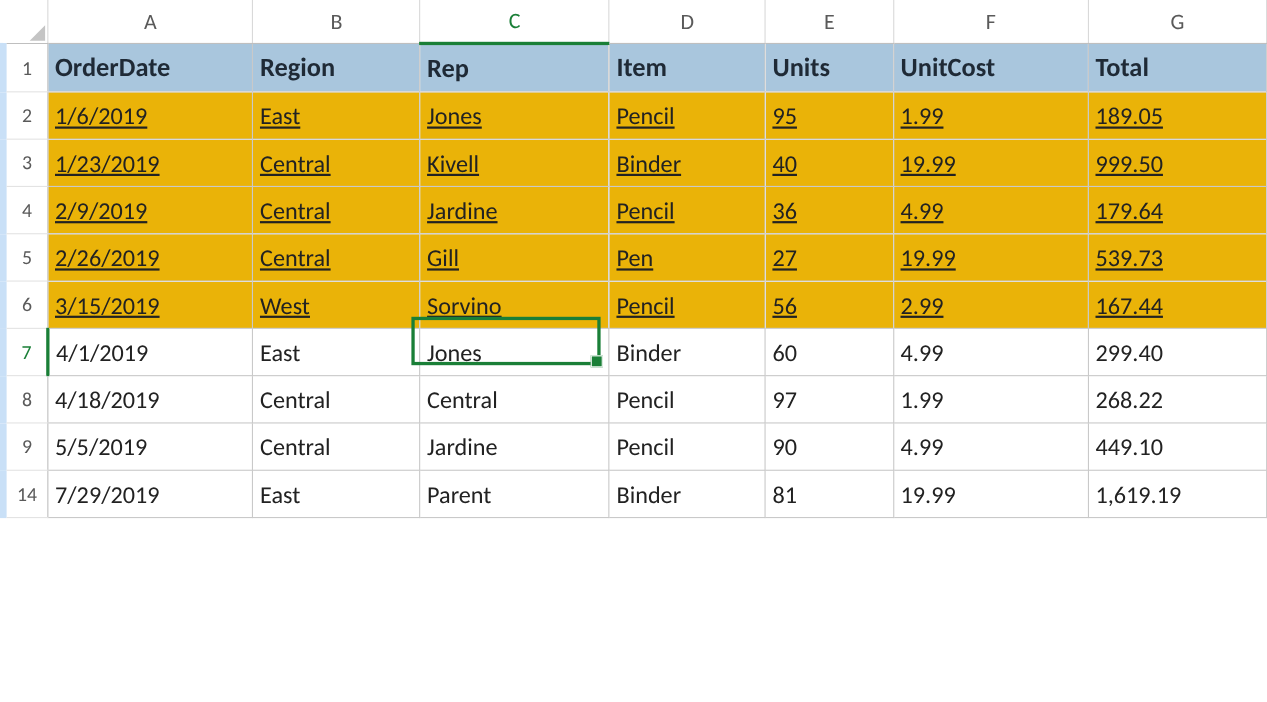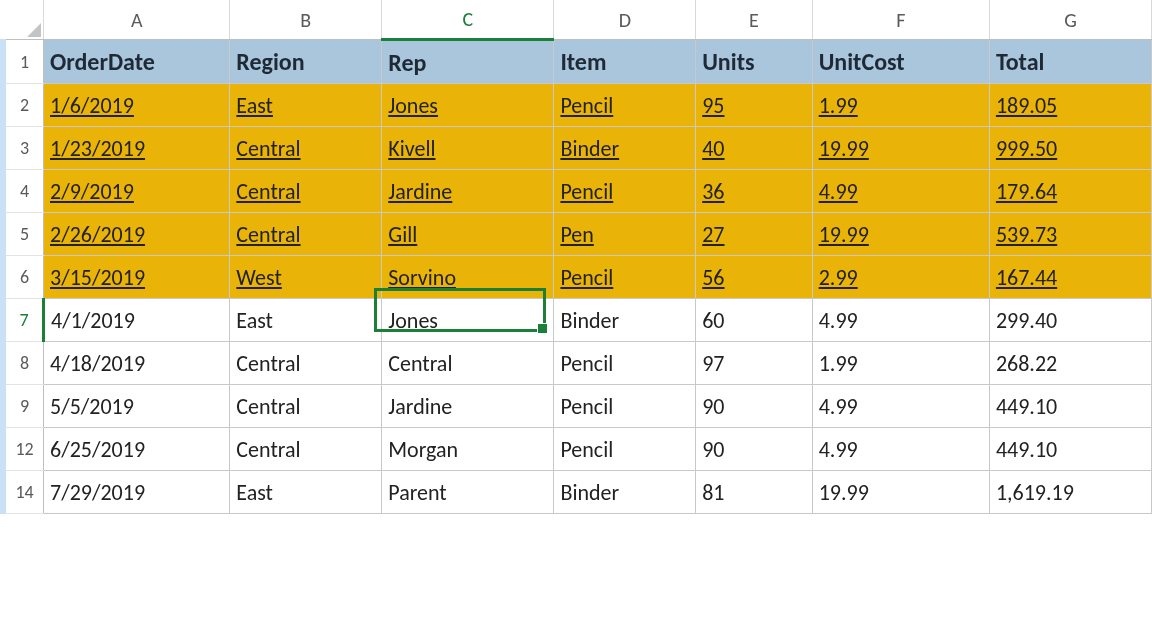--- a/index.html
+++ b/index.html
@@ -237,30 +237,20 @@
     <td class="rowhdr blueband">9</td>
     <td class="cell txt">5/5/2019</td>
     <td class="cell txt">Central</td>
     <td class="cell txt">Jardine</td>
     <td class="cell txt">Pencil</td>
     <td class="cell num">90</td>
     <td class="cell txt">4.99</td>
     <td class="cell txt">449.10</td>
   </tr>
   <tr class="body">
-    <td class="rowhdr blueband">12</td>
-    <td class="cell txt">6/25/2019</td>
-    <td class="cell txt">Central</td>
-    <td class="cell txt">Morgan</td>
-    <td class="cell txt">Pencil</td>
-    <td class="cell num">90</td>
-    <td class="cell txt">4.99</td>
-    <td class="cell txt">449.10</td>
-  </tr>
-  <tr class="body">
     <td class="rowhdr blueband">14</td>
     <td class="cell txt">7/29/2019</td>
     <td class="cell txt">East</td>
     <td class="cell txt">Parent</td>
     <td class="cell txt">Binder</td>
     <td class="cell num">81</td>
     <td class="cell txt">19.99</td>
     <td class="cell txt">1,619.19</td>
   </tr>
 

